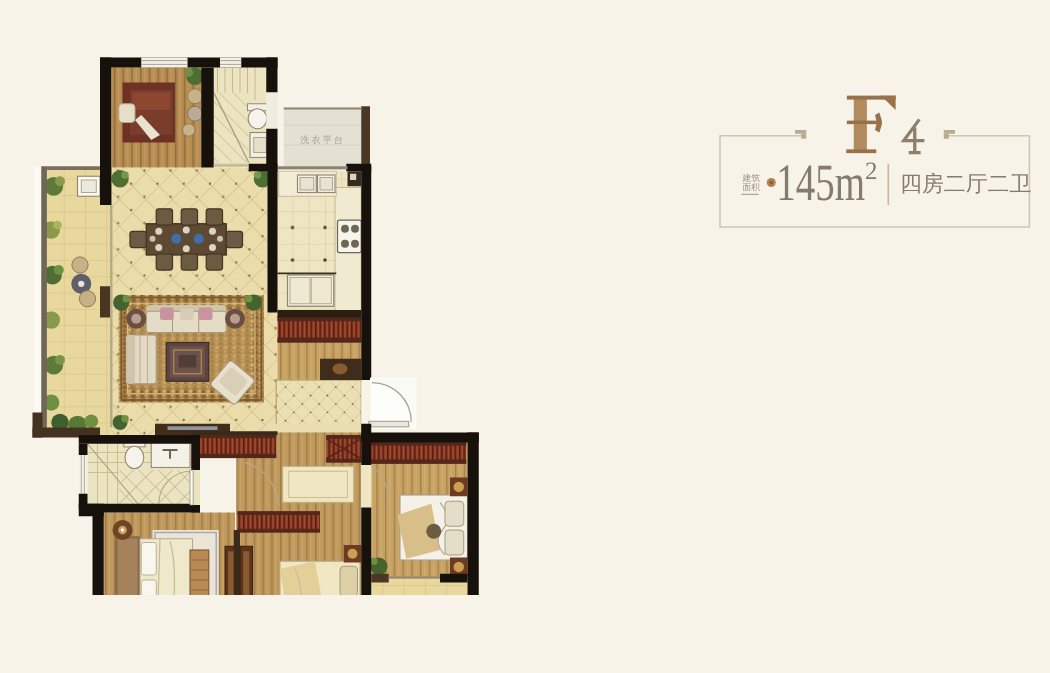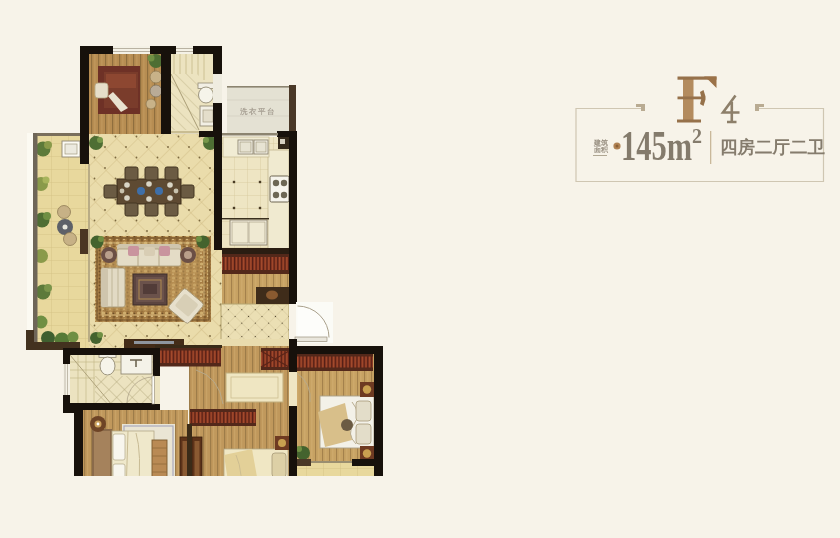--- a/index.html
+++ b/index.html
@@ -1,16 +1,16 @@
 <!DOCTYPE html>
 <html><head>
 <meta charset="utf-8">
 <style>
 html,body{margin:0;padding:0;background:#f7f3e9;font-family:"Liberation Serif",serif;}
-#stage{position:relative;width:840px;height:476px;overflow:hidden;font-weight:bold;}
+#stage{position:relative;width:840px;height:476px;overflow:hidden;}
 </style>
 </head>
 <body>
 <div id="stage">
 <svg width="840" height="538" viewBox="0 0 840 538">
 <defs>
 <pattern id="pkA" width="7" height="52" patternUnits="userSpaceOnUse">
   <rect width="7" height="52" fill="#c0985c"></rect>
   <rect width="1.2" height="52" fill="#9d7c49"></rect>
   <rect x="3.4" width="0.7" height="52" fill="#d2af74" opacity="0.7"></rect>

